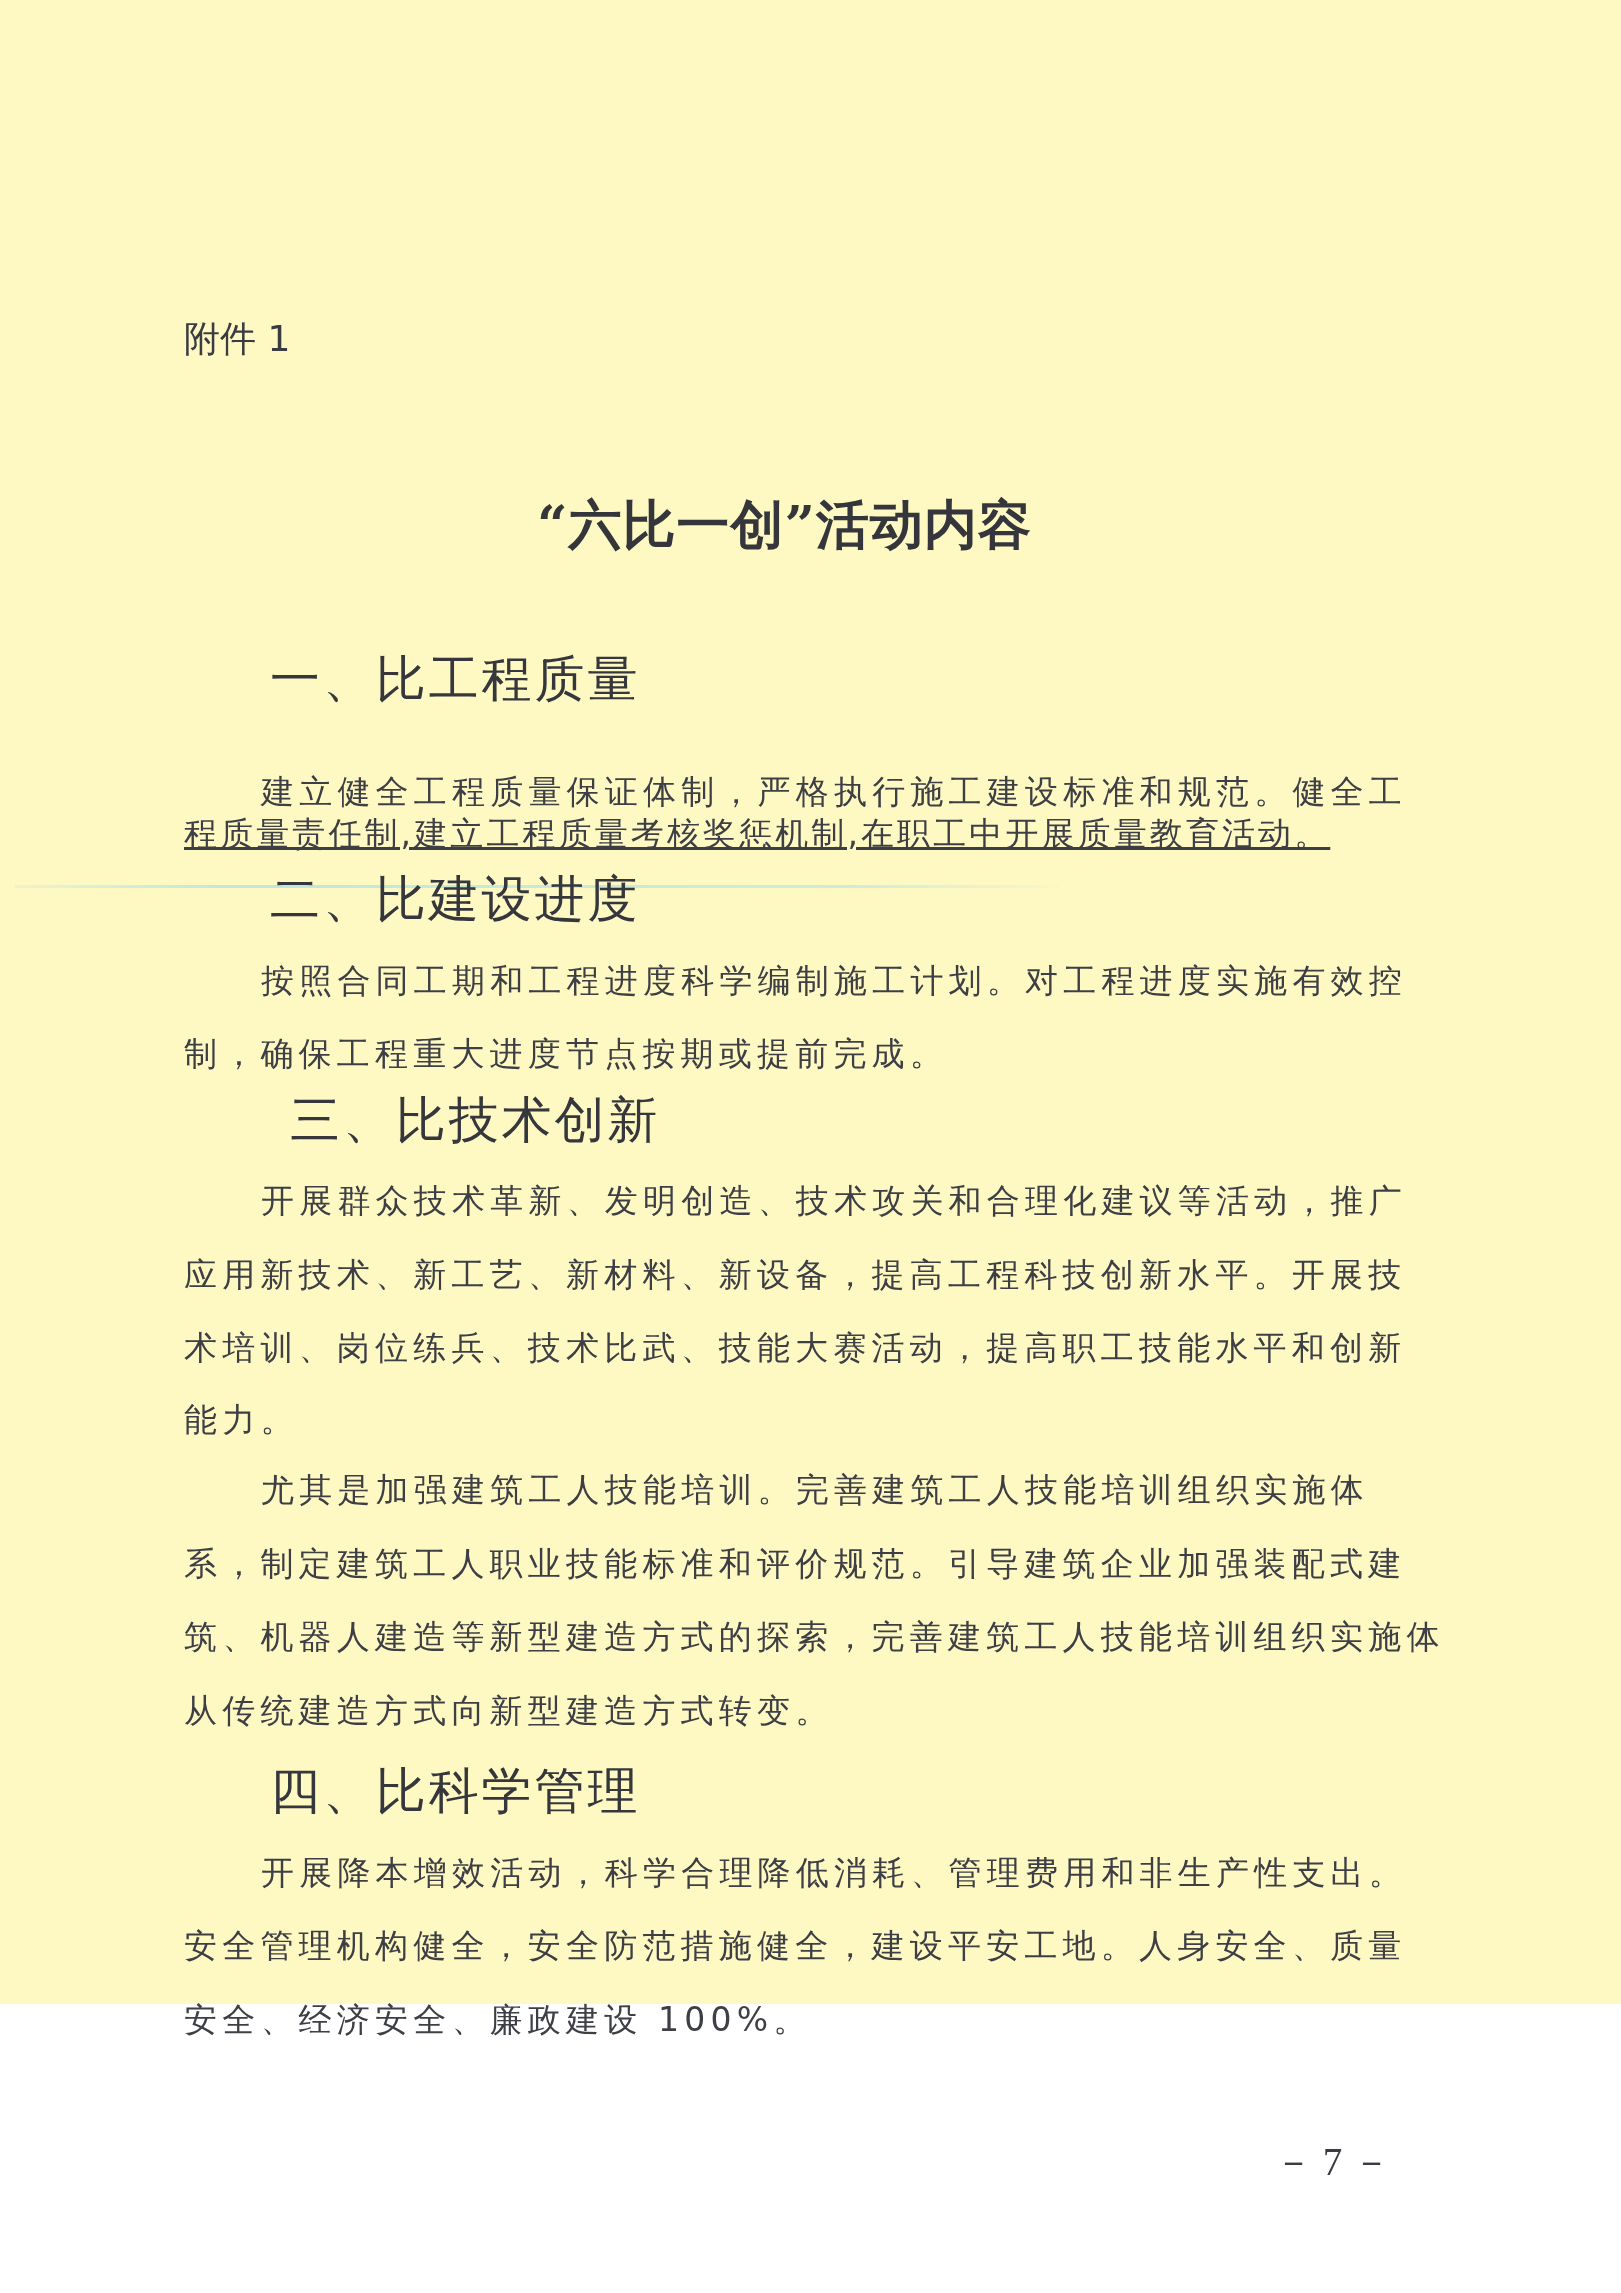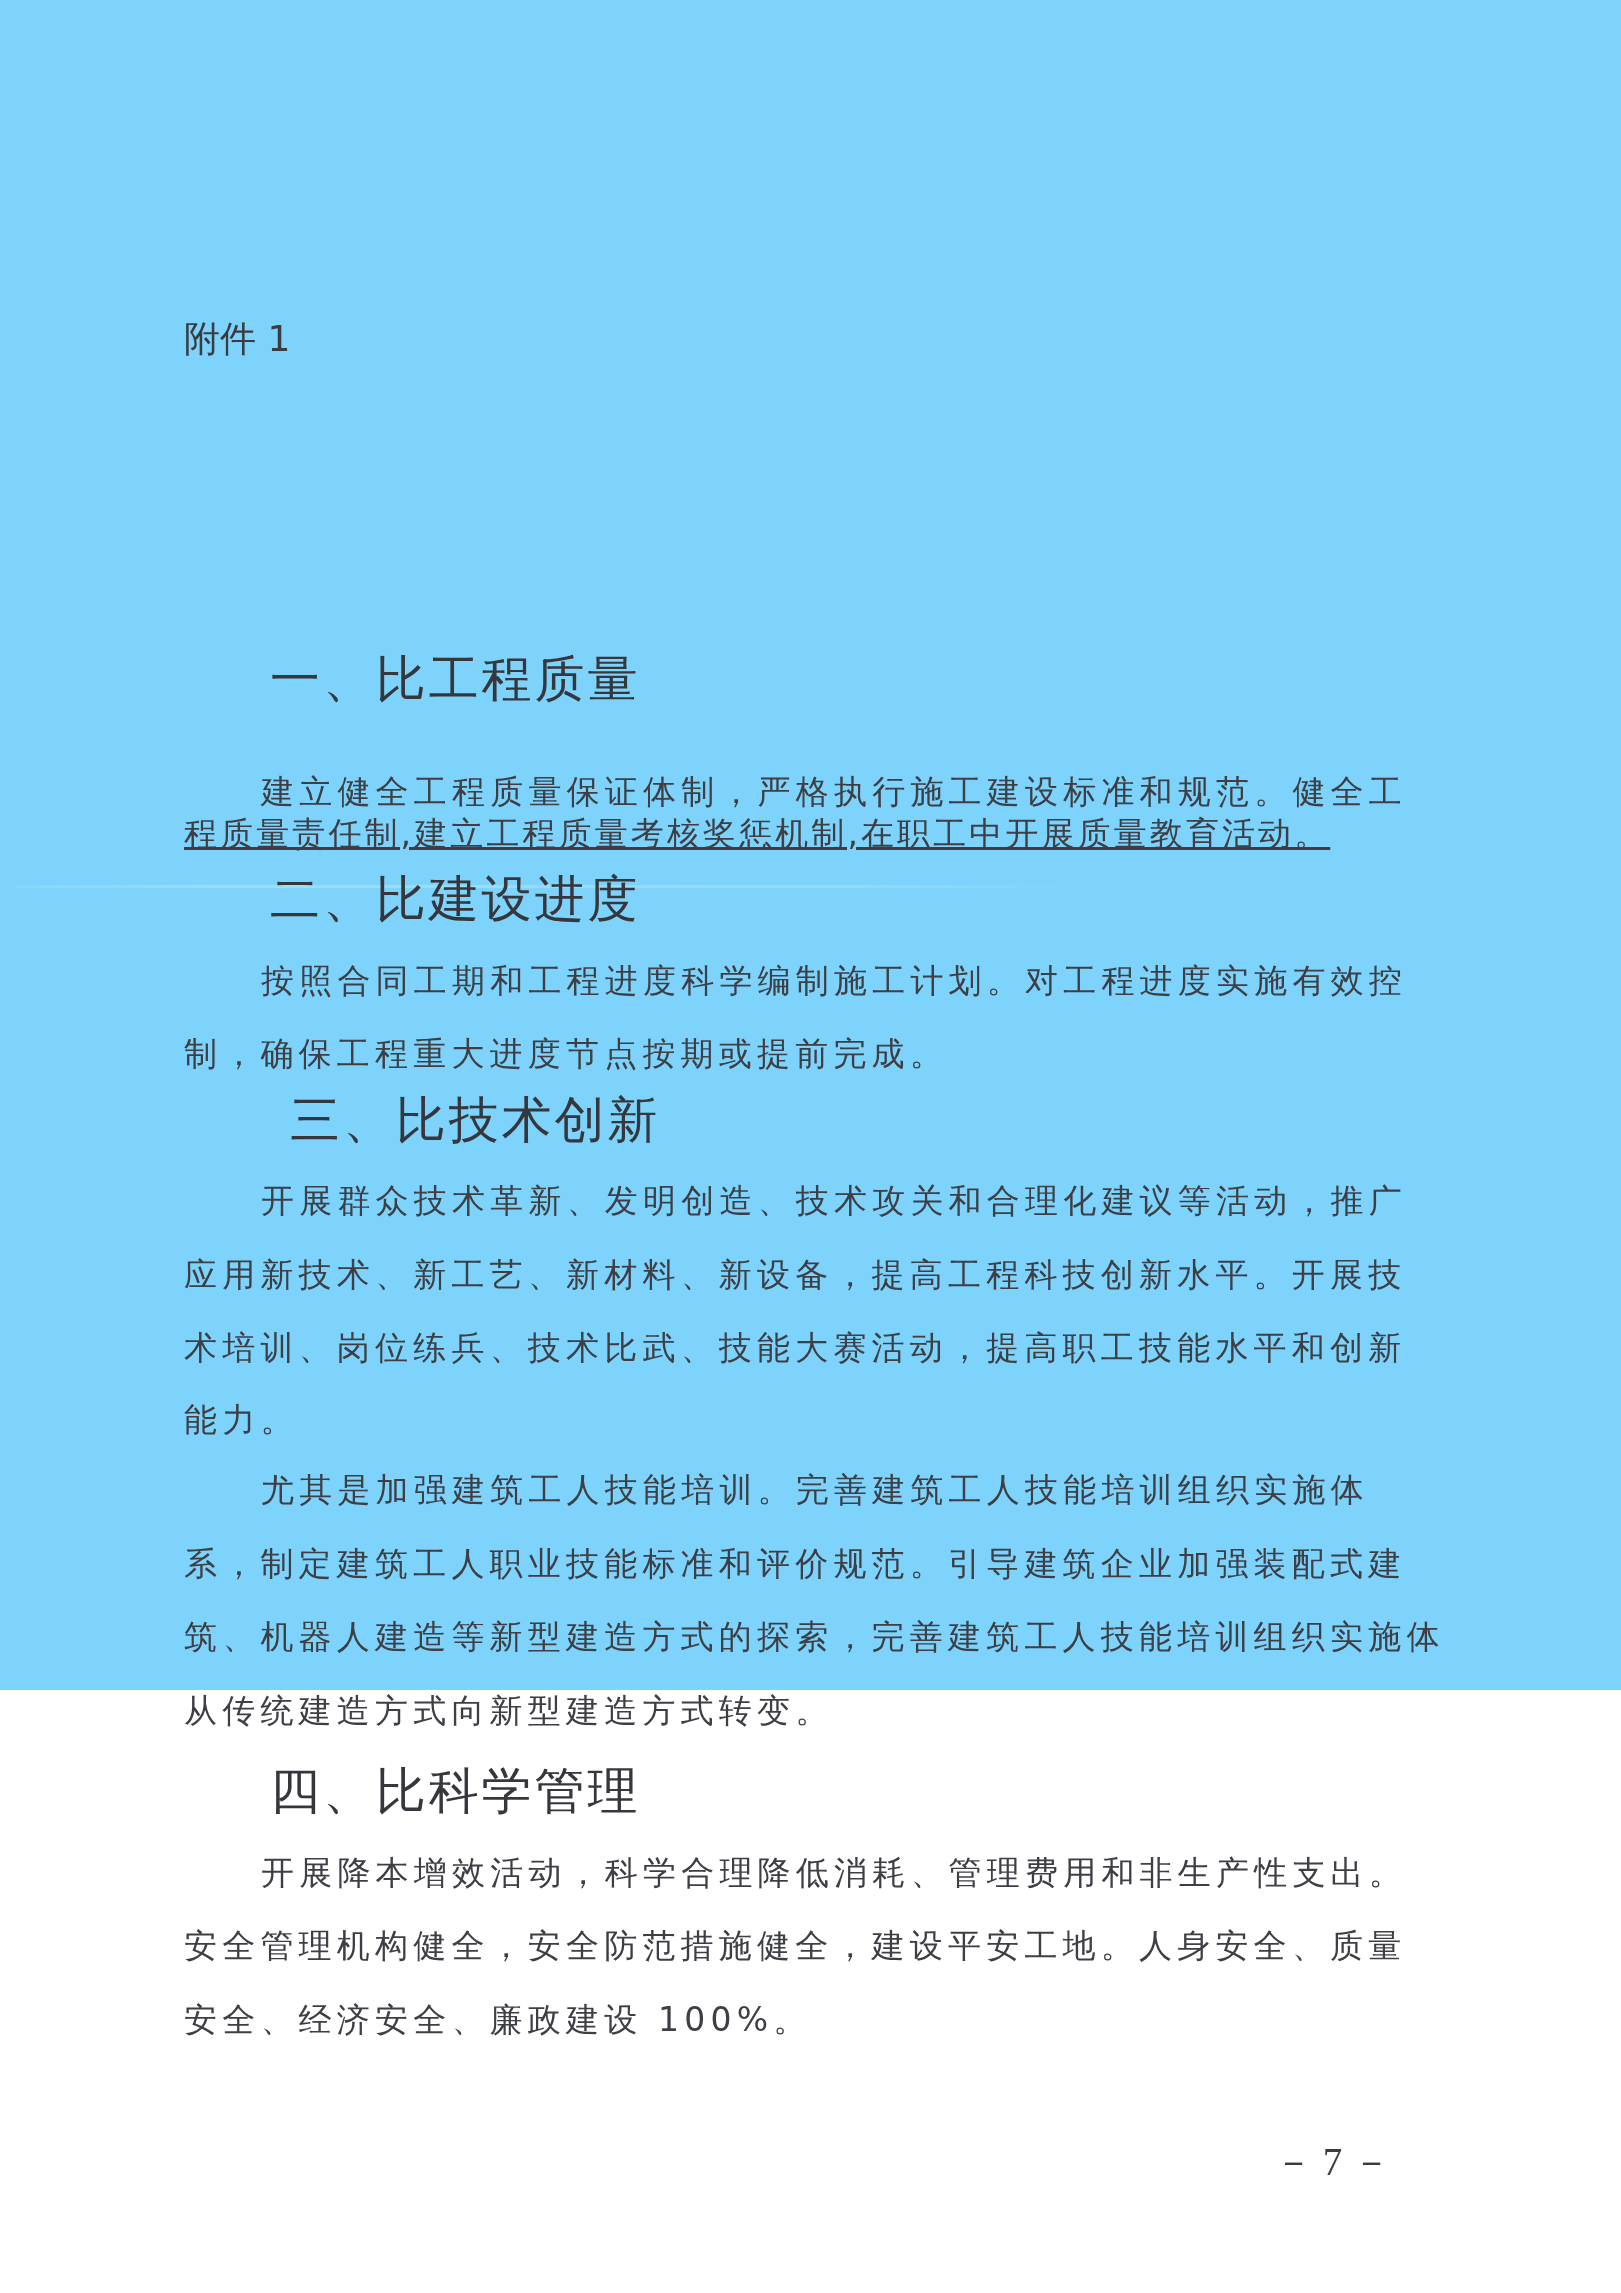--- a/index.html
+++ b/index.html
@@ -11,22 +11,22 @@
       width: 1621px;
       height: 2294px;
       position: relative;
       overflow: hidden;
       color: #2b2d33;
     }
     .page {
       position: absolute;
       left: 0; top: 0;
       width: 1621px;
-      height: 1690px;
-      background: #7dd3fc;
+      height: 2004px;
+      background: #fef9c3;
     }
     .scan-line {
       position: absolute;
       left: 14.7px;
       top: 885px;
       width: 1044px;
       height: 2.9px;
       background: linear-gradient(to right, rgba(170,225,230,0.2), rgba(170,225,230,0.75) 20%, rgba(170,225,230,0.55) 80%, rgba(170,225,230,0.05));
     }
     .attachment {
@@ -88,20 +88,21 @@
   </style>
 </head>
 <body>
 
 <div class="page">
 
   <div class="scan-line"></div>
 
   <div class="attachment">附件 1</div>
 
+  <div class="title-line l2">“六比一创”活动内容</div>
 
   <div class="heading" style="top:655px;">一、比工程质量</div>
   <div class="para-line indent" style="top:737px;margin-top:32px;">建立健全工程质量保证体制，严格执行施工建设标准和规范。健全工</div>
   <div class="para-line" style="top:811px;letter-spacing:3.1px;text-decoration:underline;">程质量责任制,建立工程质量考核奖惩机制,在职工中开展质量教育活动。</div>
 
   <div class="heading" style="top:875px;">二、比建设进度</div>
   <div class="para-line indent" style="top:958px;">按照合同工期和工程进度科学编制施工计划。对工程进度实施有效控</div>
   <div class="para-line" style="top:1031px;">制，确保工程重大进度节点按期或提前完成。</div>
 
   <div class="heading" style="top:1096px;margin-left:20px;">三、比技术创新</div>

